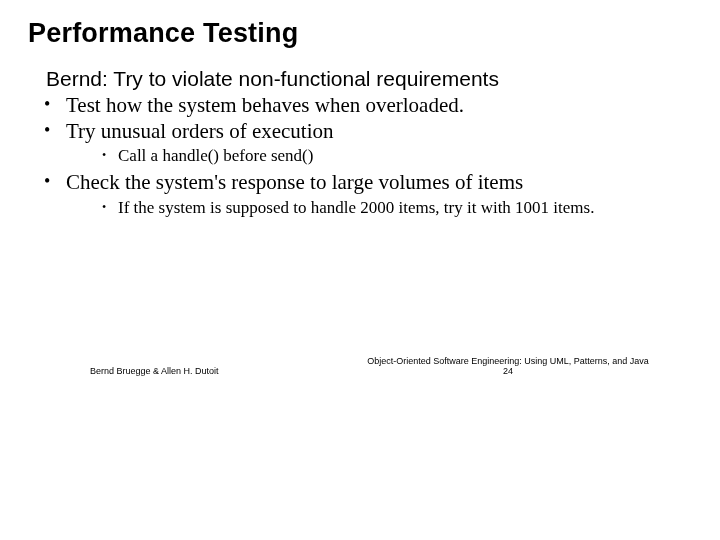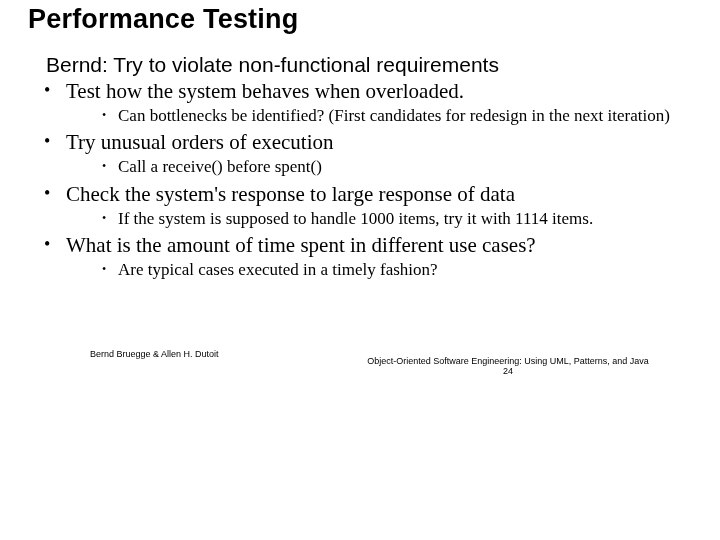--- a/index.html
+++ b/index.html
@@ -9,21 +9,21 @@
     height: 540px;
     background: #fff;
     font-family: Verdana, Arial, sans-serif;
     color: #000;
     overflow: hidden;
   }
   .slide {
     box-sizing: border-box;
     width: 720px;
     height: 384px;
-    padding: 4px 28px 12px 28px;
+    padding: 18px 28px 12px 28px;
     position: relative;
   }
   .title {
     font-family: "Trebuchet MS", Tahoma, Arial, sans-serif;
     font-weight: bold;
     font-size: 27px;
     margin: 0 0 18px 0;
     letter-spacing: 0.2px;
   }
   .content {
@@ -78,21 +78,21 @@
     left: 0;
     width: 720px;
     box-sizing: border-box;
     padding: 0 28px;
     font-size: 9px;
     color: #000;
   }
   .footer-left {
     position: absolute;
     left: 90px;
-    bottom: 17px;
+    bottom: 0;
   }
   .footer-right {
     position: absolute;
     left: 320px;
     right: 24px;
     bottom: 0;
     text-align: center;
   }
 </style>
 </head>
@@ -101,47 +101,34 @@
 <div class="slide">
 
   <h1 class="title">Performance Testing</h1>
 
   <div class="content">
     <div class="goal">Bernd: Try to violate non-functional requirements</div>
 
     <ul class="lvl1">
       <li>
         <span>Test how the system behaves when overloaded.</span>
-        <ul class="lvl2">
-          <li>
-            <span>Can bottlenecks be identified?  (First candidates for redesign in the next iteration)</span>
-          </li>
-        </ul>
       </li>
       <li>
         <span>Try unusual orders of execution</span>
         <ul class="lvl2">
           <li>
-            <span>Call a receive()  before spent()</span>
+            <span>Call a handle()  before send()</span>
           </li>
         </ul>
       </li>
       <li>
-        <span>Check the system's response to large response of data</span>
+        <span>Check the system's response to large volumes of items</span>
         <ul class="lvl2">
           <li>
-            <span>If the system is supposed to handle 1000 items, try it with 1114 items.</span>
-          </li>
-        </ul>
-      </li>
-      <li>
-        <span>What is the amount of time spent in different use cases?</span>
-        <ul class="lvl2">
-          <li>
-            <span>Are typical cases executed  in a timely fashion?</span>
+            <span>If the system is supposed to handle 2000 items, try it with 1001 items.</span>
           </li>
         </ul>
       </li>
     </ul>
   </div>
 
   <div class="footer">
     <div class="footer-left">Bernd Bruegge &amp; Allen H. Dutoit</div>
     <div class="footer-right">
       <span>Object-Oriented Software Engineering: Using UML, Patterns, and Java</span><br>

